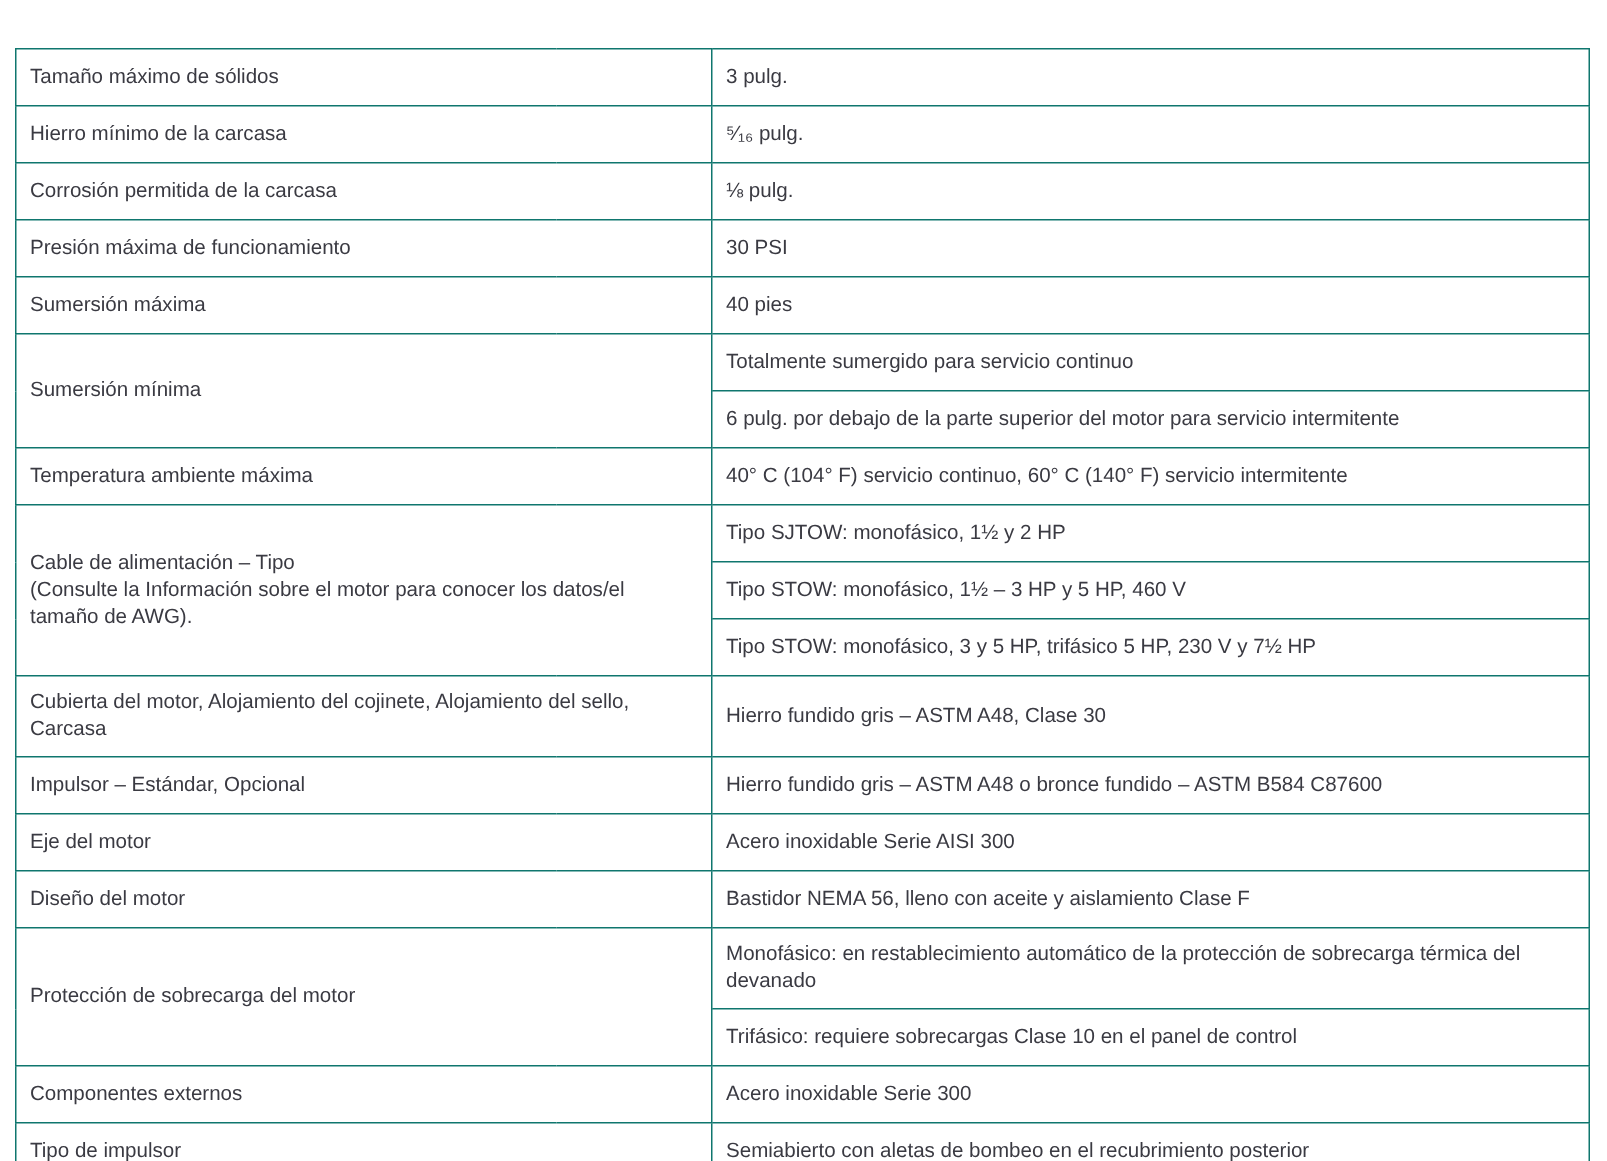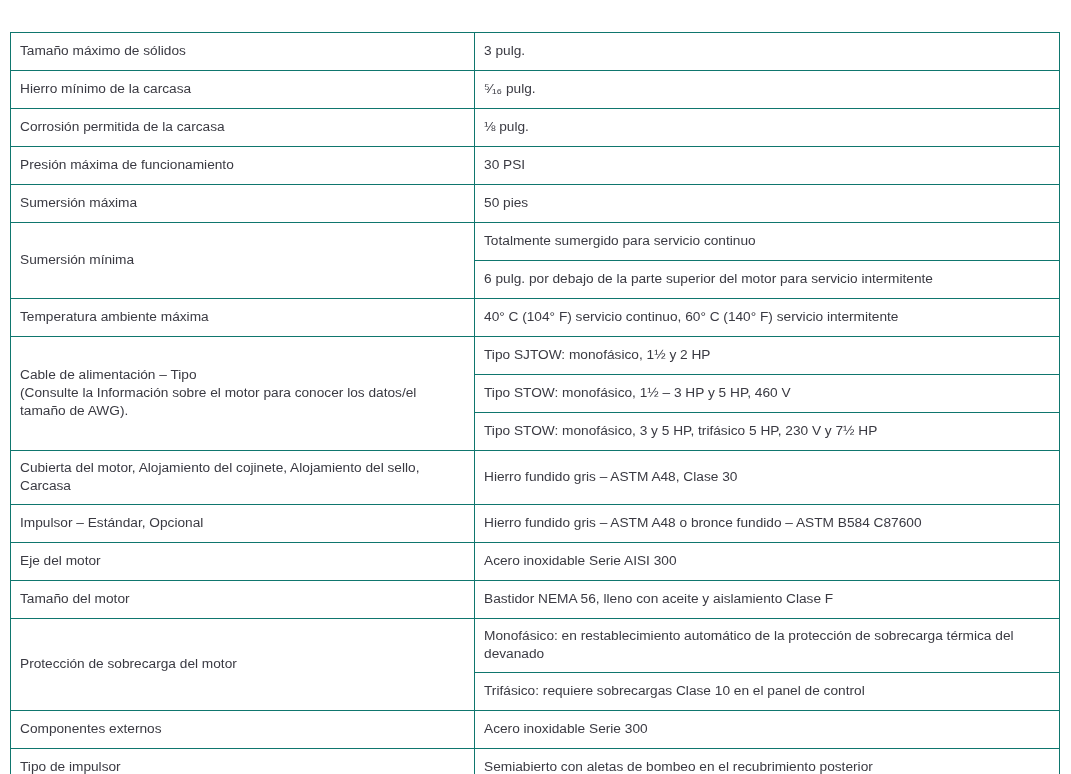--- a/index.html
+++ b/index.html
@@ -83,21 +83,21 @@
         <td class="value">⅛ pulg.</td>
       </tr>
 
       <tr>
         <td class="label" colspan="2" style="height:28px">Presión máxima de funcionamiento</td>
         <td class="value">30 PSI</td>
       </tr>
 
       <tr>
         <td class="label" colspan="2" style="height:28px">Sumersión máxima</td>
-        <td class="value">50 pies</td>
+        <td class="value">40 pies</td>
       </tr>
 
       <tr>
         <td class="label" colspan="2" rowspan="2">Sumersión mínima</td>
         <td class="value" style="height:28px">Totalmente sumergido para servicio continuo</td>
       </tr>
       <tr>
         <td class="value" style="height:28px">6 pulg. por debajo de la parte superior del motor para servicio intermitente</td>
       </tr>
 
@@ -127,21 +127,21 @@
         <td class="label" colspan="2" style="height:28px">Impulsor – Estándar, Opcional</td>
         <td class="value">Hierro fundido gris – ASTM A48 o bronce fundido – ASTM B584 C87600</td>
       </tr>
 
       <tr>
         <td class="label" colspan="2" style="height:28px">Eje del motor</td>
         <td class="value">Acero inoxidable Serie AISI 300</td>
       </tr>
 
       <tr>
-        <td class="label" colspan="2" style="height:28px">Tamaño del motor</td>
+        <td class="label" colspan="2" style="height:28px">Diseño del motor</td>
         <td class="value">Bastidor NEMA 56, lleno con aceite y aislamiento Clase F</td>
       </tr>
 
       <tr>
         <td class="label" colspan="2" rowspan="2">Protección de sobrecarga del motor</td>
         <td class="value" style="height:44px">Monofásico: en restablecimiento automático de la protección de sobrecarga térmica del devanado</td>
       </tr>
       <tr>
         <td class="value" style="height:28px">Trifásico: requiere sobrecargas Clase 10 en el panel de control</td>
       </tr>

